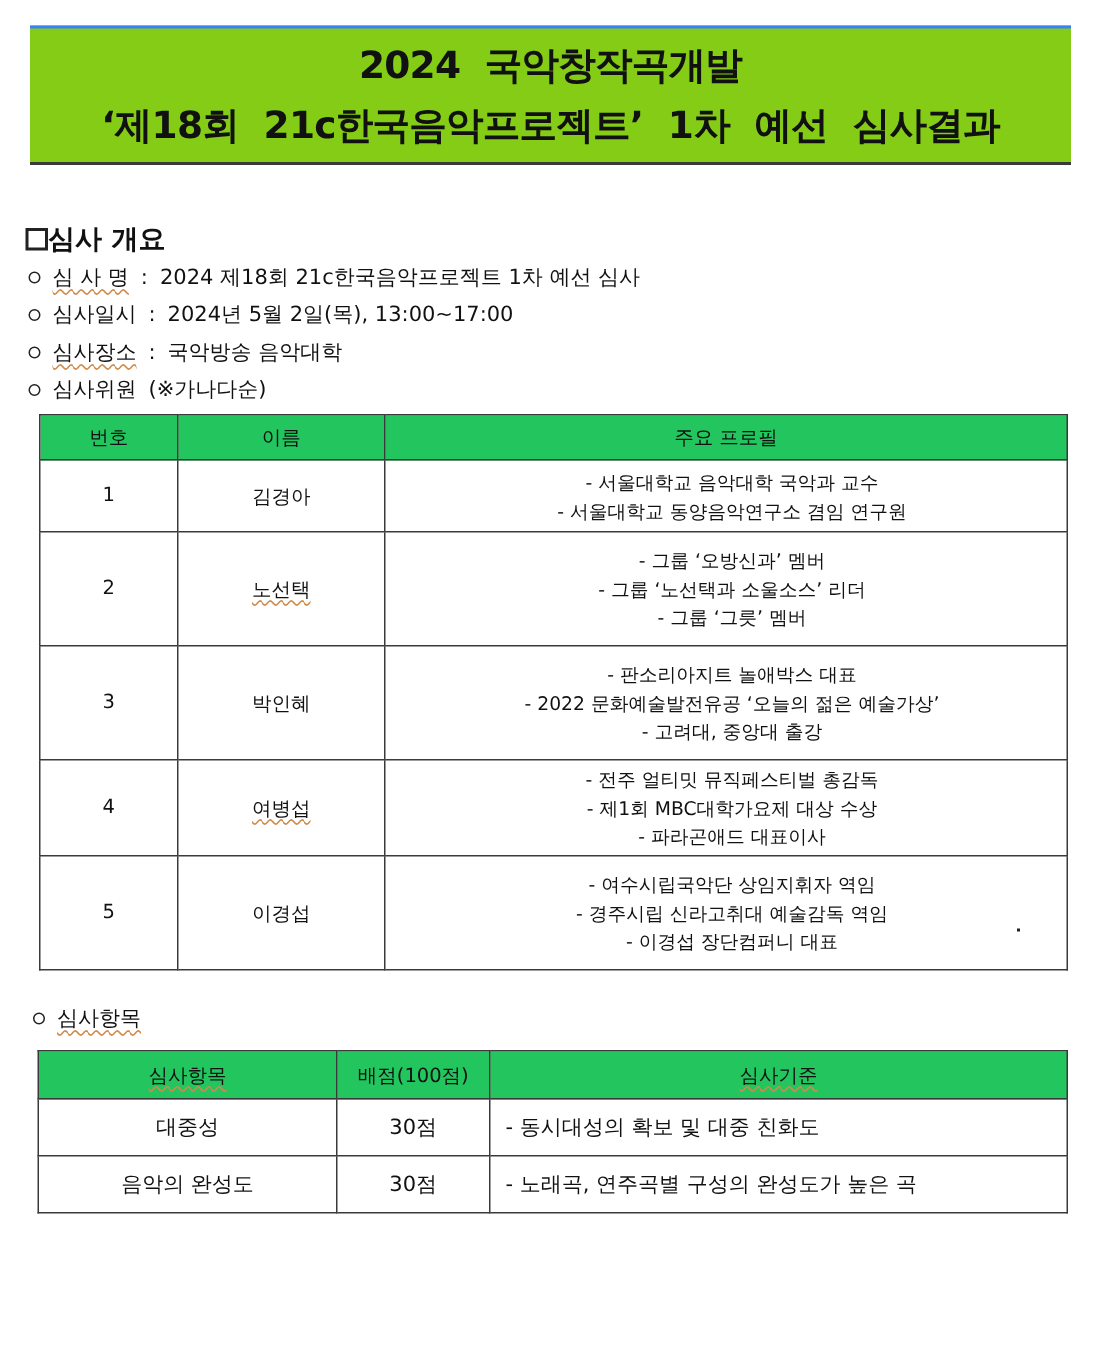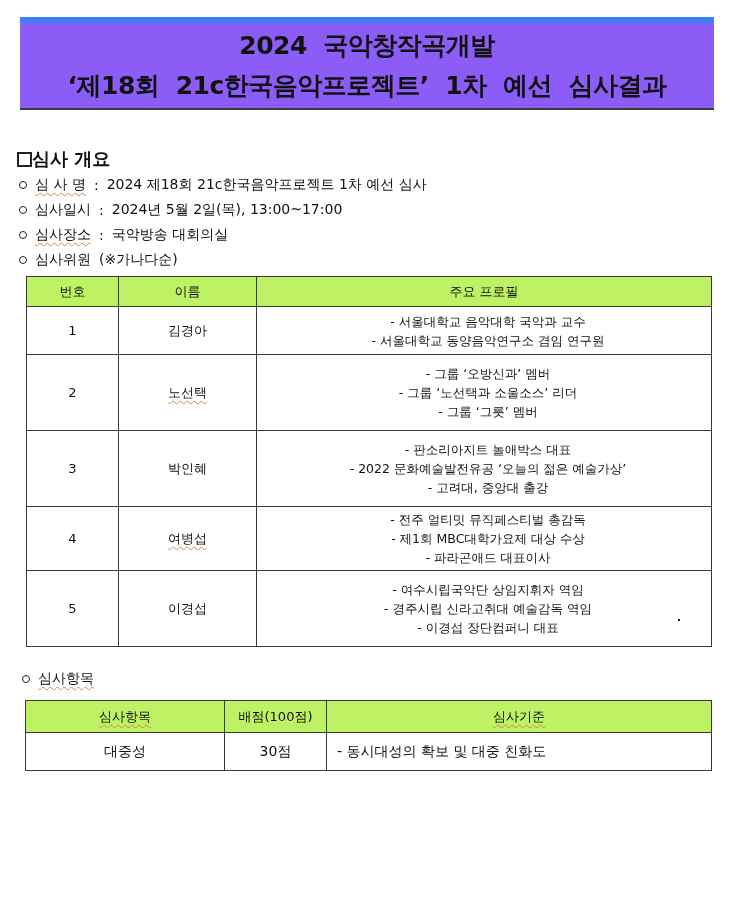--- a/index.html
+++ b/index.html
@@ -1,39 +1,39 @@
 <!DOCTYPE html>
 <html><head>
 <meta charset="utf-8">
 <style>
   * { box-sizing: border-box; margin: 0; padding: 0; }
   html, body { width: 734px; height: 906px; background: #ffffff; overflow: hidden; }
   body { font-family: "DejaVu Sans", "Liberation Sans", sans-serif; color: #111; position: relative; }
 
   .title-box {
     position: absolute; left: 20px; top: 17px; width: 694px; height: 93px;
-    background: #8b5cf6;
-    border-top: 6px solid #3b82f6; border-bottom: 2px solid #3a3a3a;
+    background: #84cc16;
+    border-top: 2px solid #3b82f6; border-bottom: 2px solid #3a3a3a;
     display: flex; flex-direction: column; align-items: center; justify-content: center;
   }
   .title-line { font-weight: bold; font-size: 25px; line-height: 40px; letter-spacing: -0.5px; color: #111; white-space: pre; }
 
   .section-head {
     position: absolute; left: 17px; top: 147px; font-size: 18px; font-weight: bold;
     display: flex; align-items: center; gap: 0;
   }
   .sq { width: 15px; height: 15px; border: 2px solid #222; display: inline-block; }
 
   .bullet-row { position: absolute; left: 19px; font-size: 14px; display: flex; gap: 8px; align-items: center; white-space: pre; }
   .bullet-dot { width: 8px; height: 8px; border: 1.5px solid #222; border-radius: 50%; display: inline-block; }
   .squiggle { text-decoration: underline wavy #d08a4a; text-decoration-thickness: 1px; text-underline-offset: 3px; }
 
   table { border-collapse: collapse; position: absolute; font-size: 13px; }
   td, th { border: 1.5px solid #3a3a3a; font-weight: normal; }
-  th { background: #bef264; height: 30px; font-size: 13px; }
+  th { background: #22c55e; height: 30px; font-size: 13px; }
 
   .members { left: 26px; top: 276px; width: 686px; }
   .members td.num, .members td.name { text-align: center; vertical-align: middle; }
   .members td.profile { padding-left: 8px; vertical-align: middle; line-height: 19px; font-size: 12.5px; text-align: center; }
   .profile-line { white-space: pre; }
 
   .criteria-head { position: absolute; left: 22px; top: 670px; font-size: 14px; display: flex; gap: 8px; align-items: center; }
 
   .scoring { left: 25px; top: 700px; width: 687px; font-size: 14px; }
   .scoring td { height: 38px; vertical-align: middle; }
@@ -65,21 +65,21 @@
 <div class="bullet-row" style="top:201px">
   <span class="bullet-dot"></span>
   <span>심사일시</span>
   <span>:</span>
   <span>2024년 5월 2일(목), 13:00~17:00</span>
 </div>
 <div class="bullet-row" style="top:226px">
   <span class="bullet-dot"></span>
   <span class="squiggle">심사장소</span>
   <span>:</span>
-  <span>국악방송 대회의실</span>
+  <span>국악방송 음악대학</span>
 </div>
 <div class="bullet-row" style="top:251px">
   <span class="bullet-dot"></span>
   <span>심사위원</span>
   <span>(※가나다순)</span>
 </div>
 
 <table class="members">
   <colgroup>
       <col style="width:92px">
@@ -156,14 +156,19 @@
       <tr>
     <th><span class="squiggle">심사항목</span></th>
     <th>배점(100점)</th>
     <th><span class="squiggle">심사기준</span></th>
   </tr>
   <tr>
     <td class="c">대중성</td>
     <td class="c">30점</td>
     <td class="std">- 동시대성의 확보 및 대중 친화도</td>
   </tr>
+  <tr>
+    <td class="c">음악의 완성도</td>
+    <td class="c">30점</td>
+    <td class="std">- 노래곡, 연주곡별 구성의 완성도가 높은 곡</td>
+  </tr>
 </tbody>
   </table>
 
 </body></html>

